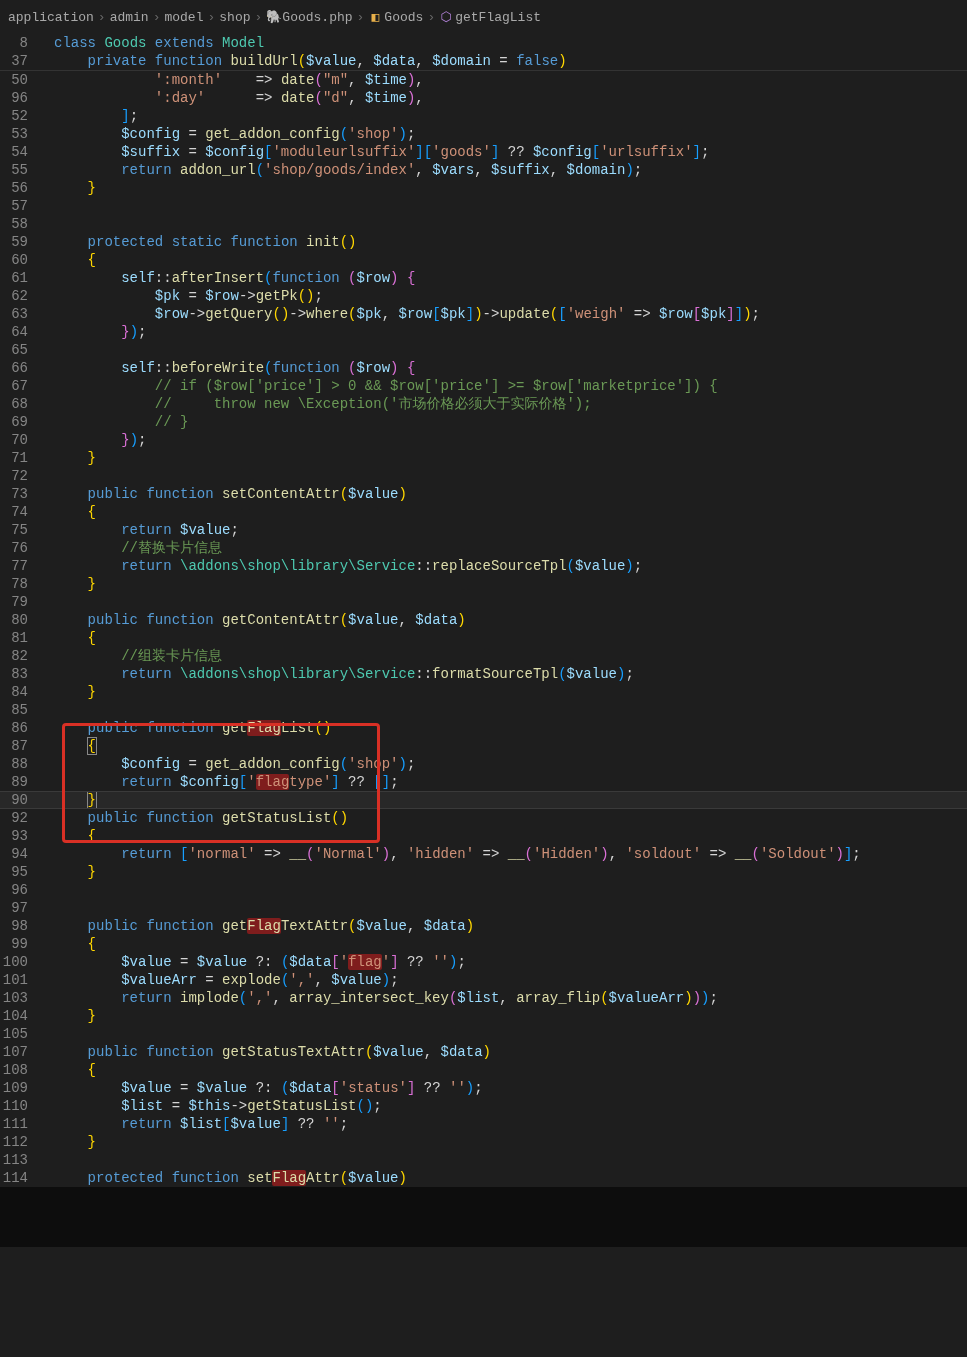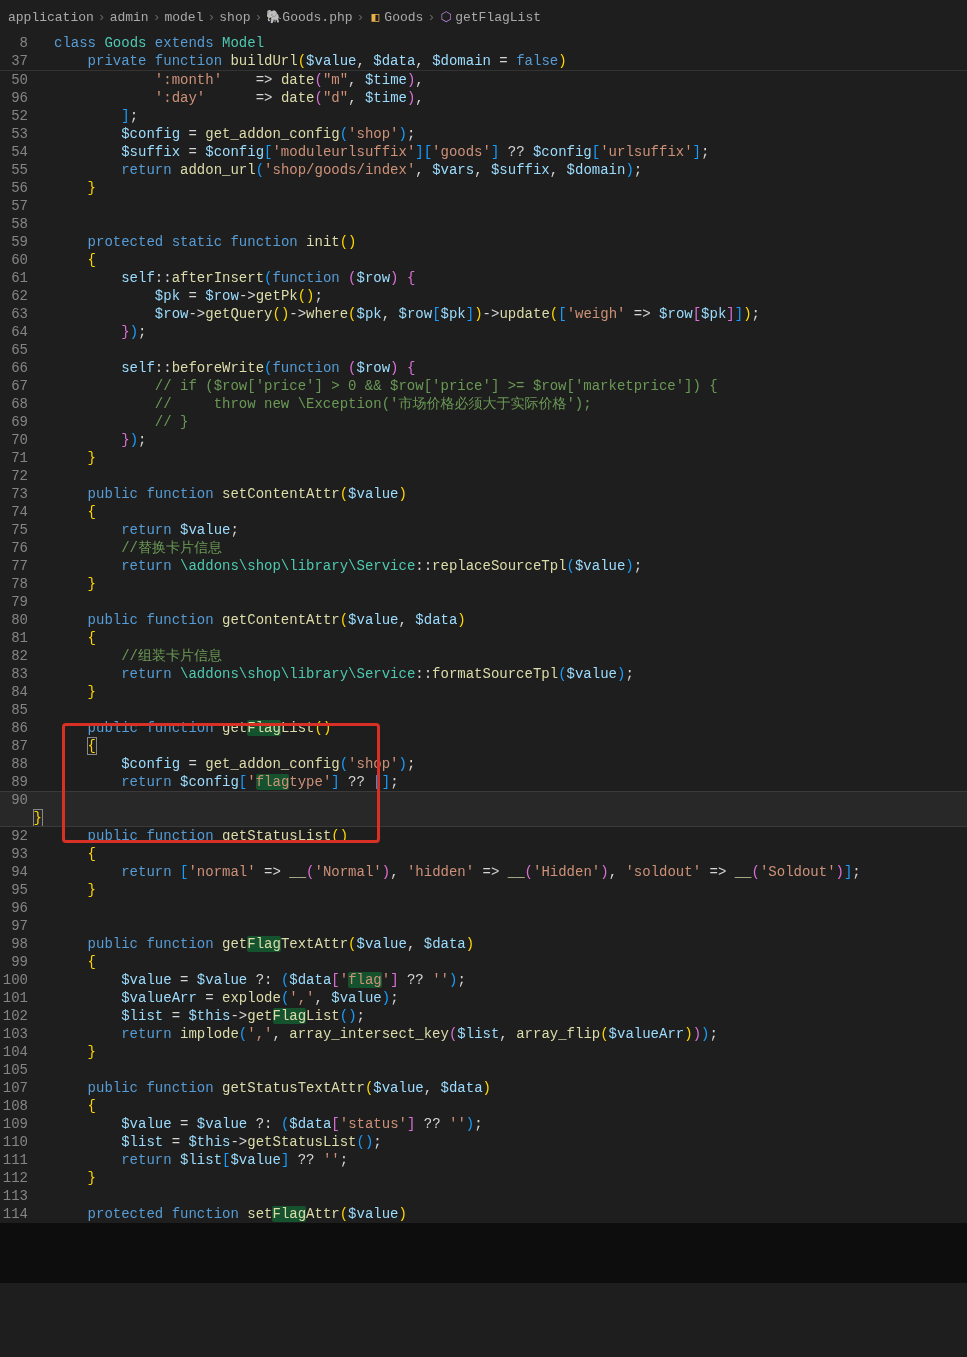--- a/index.html
+++ b/index.html
@@ -58,22 +58,22 @@
   .tk-func   { color: #dcdcaa; font-family: Liberation Mono, monospace; }
   .tk-var    { color: #9cdcfe; }
   .tk-str    { color: #ce9178; }
   .tk-com    { color: #6a9955; }
   .tk-punc   { color: #d4d4d4; }
   .tk-const  { color: #569cd6; }
   .tk-op     { color: #d4d4d4; }
   .tk-brace  { color: #da70d6; }
   .tk-brace2 { color: #179fff; }
   .tk-brace3 { color: #ffd700; }
-  .hl        { background: #14532d; border-radius: 2px; }
-  .cursor-line { background: #282828; position: relative; flex-direction: column; }
+  .hl        { background: #7f1d1d; border-radius: 2px; }
+  .cursor-line { background: #282828; position: relative; }
   .cursor-line::before,
   .cursor-line::after {
     content: ""; position: absolute; left: 0; right: 0; height: 1px; background: #3a3a3a;
   }
   .cursor-line::before { top: 0; }
   .cursor-line::after  { bottom: 0; }
   .bracket-match { outline: 1px solid #888888; }
   .red-box {
     position: absolute;
     border: 3px solid #d93025;
@@ -368,25 +368,20 @@
         <div class="gutter">100</div>
         <div class="fold"></div>
         <div class="code">        <span class="tk-var">$value</span> <span class="tk-op">=</span> <span class="tk-var">$value</span> <span class="tk-op">?:</span> <span class="tk-brace2">(</span><span class="tk-var">$data</span><span class="tk-brace">[</span><span class="tk-str">'<span class="hl">flag</span>'</span><span class="tk-brace">]</span> <span class="tk-op">??</span> <span class="tk-str">''</span><span class="tk-brace2">)</span><span class="tk-punc">;</span></div>
       </div>
       <div class="line-row">
         <div class="gutter">101</div>
         <div class="fold"></div>
         <div class="code">        <span class="tk-var">$valueArr</span> <span class="tk-op">=</span> <span class="tk-func">explode</span><span class="tk-brace2">(</span><span class="tk-str">','</span><span class="tk-punc">,</span> <span class="tk-var">$value</span><span class="tk-brace2">)</span><span class="tk-punc">;</span></div>
       </div>
       <div class="line-row">
-        <div class="gutter">102</div>
-        <div class="fold"></div>
-        <div class="code">        <span class="tk-var">$list</span> <span class="tk-op">=</span> <span class="tk-var">$this</span><span class="tk-op">-&gt;</span><span class="tk-func">get<span class="hl">Flag</span>List</span><span class="tk-brace2">(</span><span class="tk-brace2">)</span><span class="tk-punc">;</span></div>
-      </div>
-      <div class="line-row">
         <div class="gutter">103</div>
         <div class="fold"></div>
         <div class="code">        <span class="tk-kw">return</span> <span class="tk-func">implode</span><span class="tk-brace2">(</span><span class="tk-str">','</span><span class="tk-punc">,</span> <span class="tk-func">array_intersect_key</span><span class="tk-brace">(</span><span class="tk-var">$list</span><span class="tk-punc">,</span> <span class="tk-func">array_flip</span><span class="tk-brace3">(</span><span class="tk-var">$valueArr</span><span class="tk-brace3">)</span><span class="tk-brace">)</span><span class="tk-brace2">)</span><span class="tk-punc">;</span></div>
       </div>
       <div class="line-row">
         <div class="gutter">104</div>
         <div class="fold"></div>
         <div class="code">    <span class="tk-brace3">}</span></div>
       </div>
       <div class="line-row">

